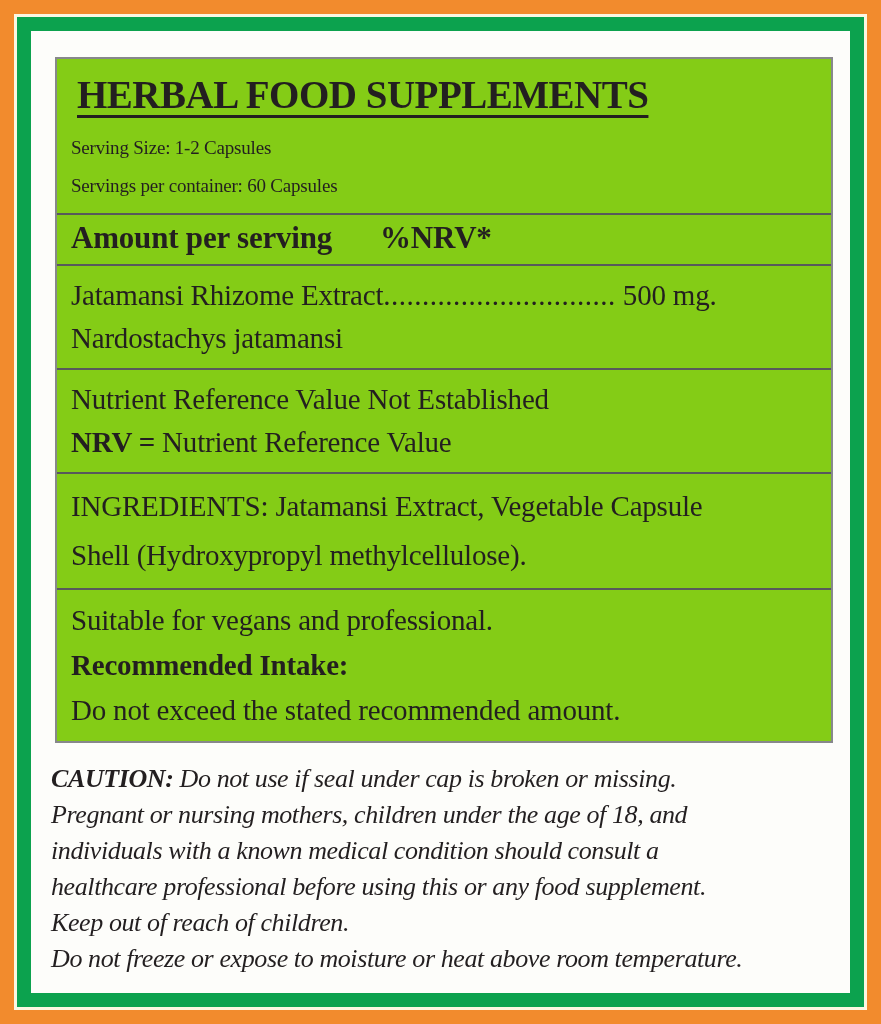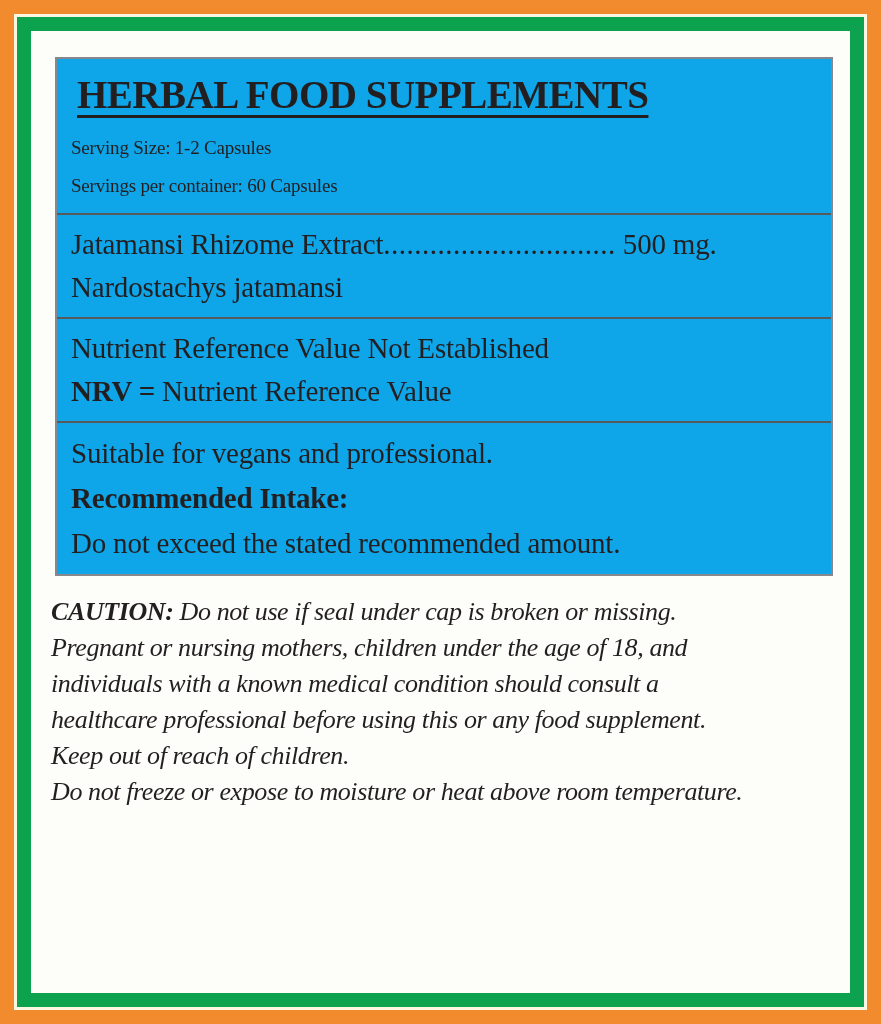--- a/index.html
+++ b/index.html
@@ -11,21 +11,21 @@
   }
   .ring-white{height:100%;box-sizing:border-box;background:#FBF7E2;padding:3px;}
   .ring-green{height:100%;box-sizing:border-box;background:#0CA24E;padding:14px;}
   .content{
     height:100%;box-sizing:border-box;background:#FDFDFA;
     padding:26px 16px 0 18px;overflow:hidden;
   }
   
   .panel{
     margin-left:6px;width:778px;box-sizing:border-box;
-    border:2px solid #87888B;background:#0ea5e9;
+    border:2px solid #87888B;background:#84cc16;
   }
   .sec{padding:8px 14px;}
   .sec + .sec{border-top:2px solid #58595B;}
   .title{
     font-size:39px;font-weight:bold;letter-spacing:-0.5px;
     line-height:52px;
     text-decoration:underline;text-decoration-thickness:3px;text-underline-offset:7px;
     margin:2px 0 8px 6px;
   }
   .serving-line{font-size:19px;font-weight:normal;line-height:38px;letter-spacing:-0.2px;}
@@ -53,35 +53,45 @@
       <div class="content">
 
         <div class="panel">
 
           <div class="sec sec-header">
             <div class="title">HERBAL FOOD SUPPLEMENTS</div>
             <div class="serving-line">Serving Size: 1-2 Capsules</div>
             <div class="serving-line">Servings per container: 60 Capsules</div>
           </div>
 
+          <div class="sec sec-amount">
+            <div class="amount-row">
+              <span>Amount per serving</span>
+              <span class="nrv-h">%NRV*</span>
+            </div>
+          </div>
 
           <div class="sec sec-ingredient">
             <div class="body-line">
               <span>Jatamansi Rhizome Extract</span><span class="dots">..............................</span><span> 500 mg.</span>
             </div>
             <div class="body-line">Nardostachys jatamansi</div>
           </div>
 
           <div class="sec sec-nrv">
             <div class="body-line">Nutrient Reference Value Not Established</div>
             <div class="body-line">
               <span class="b">NRV =</span><span> Nutrient Reference Value</span>
             </div>
           </div>
 
+          <div class="sec sec-ingredients">
+            <div class="body-line">INGREDIENTS: Jatamansi Extract, Vegetable Capsule</div>
+            <div class="body-line">Shell (Hydroxypropyl methylcellulose).</div>
+          </div>
 
           <div class="sec sec-usage">
             <div class="body-line">Suitable for vegans and professional.</div>
             <div class="body-line b">Recommended Intake:</div>
             <div class="body-line">Do not exceed the stated recommended amount.</div>
           </div>
 
         </div>
 
         <div class="caution">

